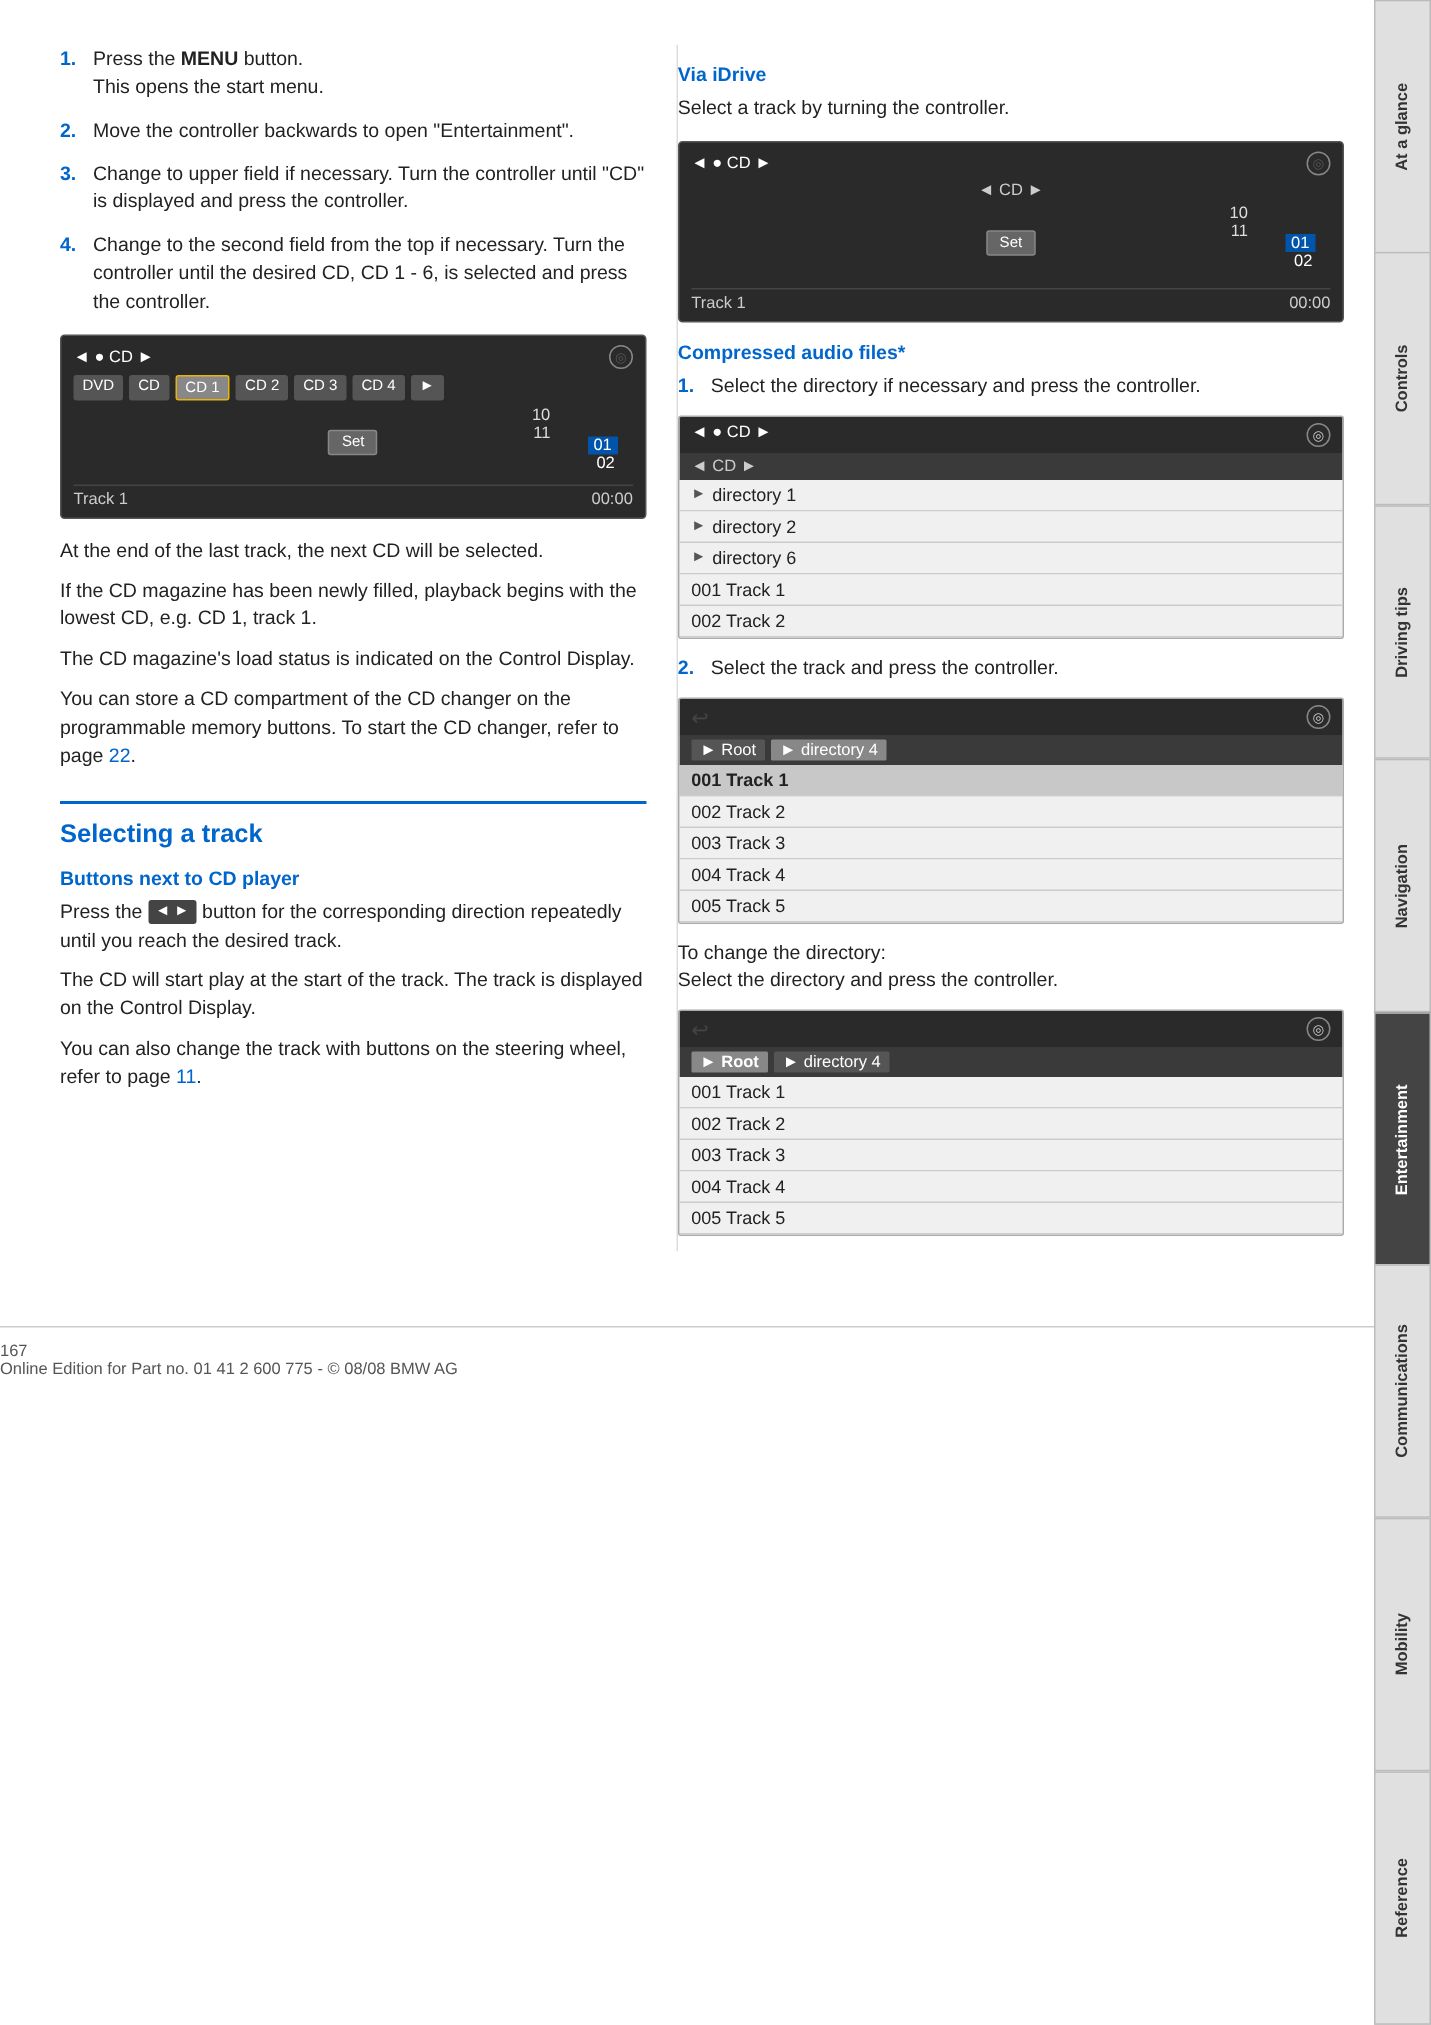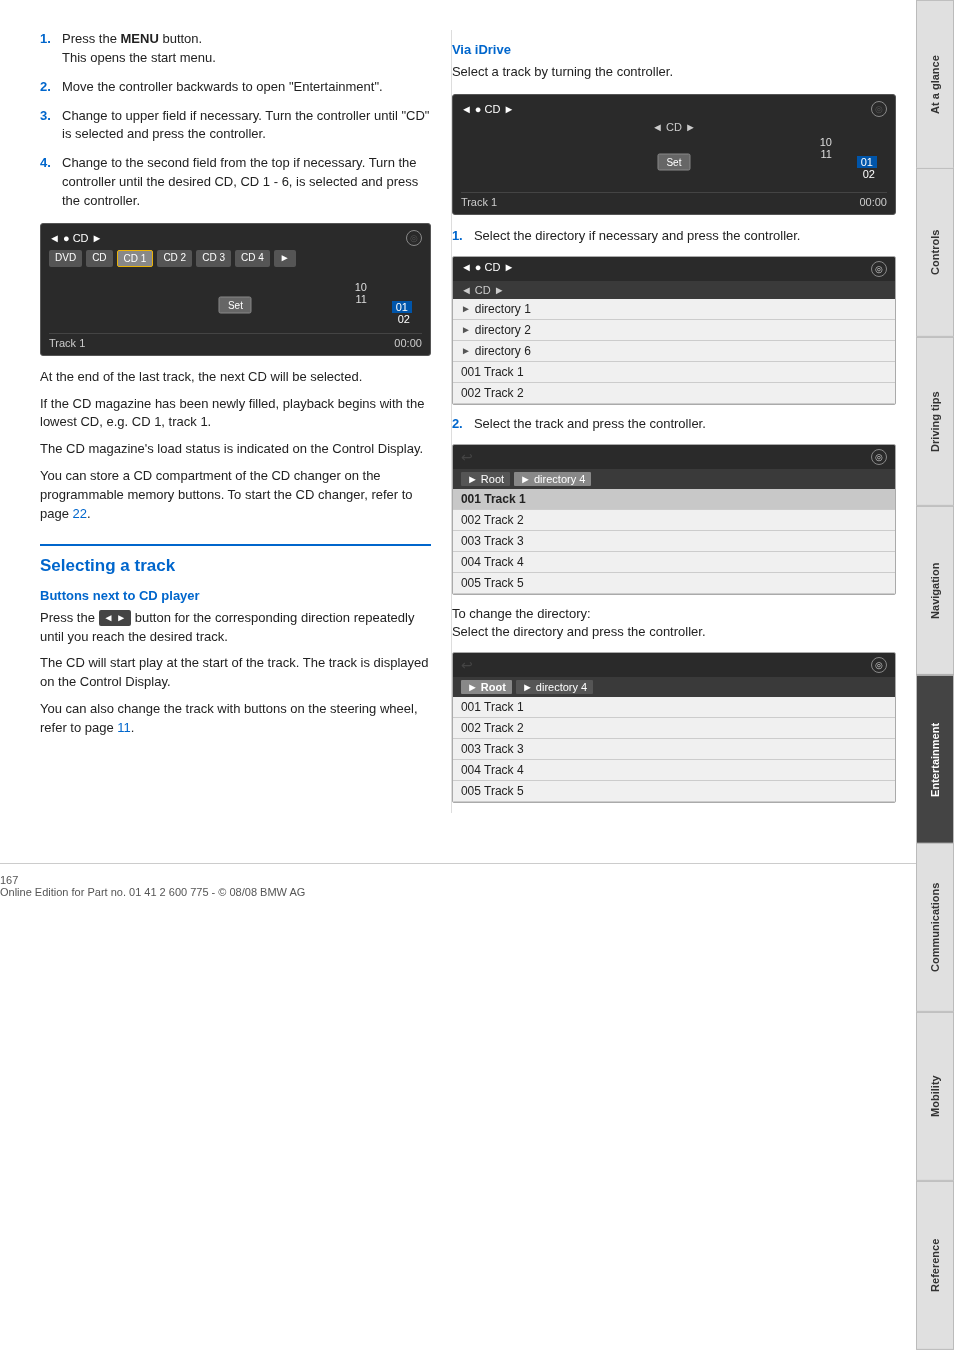--- a/index.html
+++ b/index.html
@@ -107,21 +107,21 @@
       align-items: center;
       justify-content: center;
       gap: 6px;
       font-size: 11px;
       color: #ccc;
       margin-bottom: 3px;
     }
     .cd-tabs-row {
       display: flex;
       gap: 4px;
-      margin-bottom: 14px;
+      margin-bottom: 4px;
       font-size: 11px;
     }
     .cd-tab {
       background: #555;
       color: #fff;
       padding: 2px 6px;
       border-radius: 2px;
       font-size: 10px;
     }
     .cd-tab.active-tab {
@@ -338,21 +338,21 @@
     <div class="step-item">
       <span class="step-num">1.</span>
       <span class="step-text">Press the <strong>MENU</strong> button.<br>This opens the start menu.</span>
     </div>
     <div class="step-item">
       <span class="step-num">2.</span>
       <span class="step-text">Move the controller backwards to open "Entertainment".</span>
     </div>
     <div class="step-item">
       <span class="step-num">3.</span>
-      <span class="step-text">Change to upper field if necessary. Turn the controller until "CD" is selected and press the controller.</span>
+      <span class="step-text">Change to upper field if necessary. Turn the controller until "CD" is displayed and press the controller.</span>
     </div>
     <div class="step-item">
       <span class="step-num">4.</span>
       <span class="step-text">Change to the second field from the top if necessary. Turn the controller until the desired CD, CD 1 - 6, is selected and press the controller.</span>
     </div>
 
     <div class="cd-display">
       <div class="cd-display-header">
         <span>◄ ● CD ►</span>
         <span class="icon-circle">◎</span>
@@ -413,20 +413,21 @@
         <span class="cd-set-btn">Set</span>
         <span class="cd-val sel" style="top:20px; right:10px;">01</span>
         <span class="cd-val" style="top:32px; right:12px;">02</span>
       </div>
       <div class="cd-trackrow">
         <span>Track 1</span>
         <span>00:00</span>
       </div>
     </div>
 
+    <div class="sub-heading">Compressed audio files*</div>
 
     <div class="step-item">
       <span class="step-num">1.</span>
       <span class="step-text">Select the directory if necessary and press the controller.</span>
     </div>
 
     <div class="dir-display">
       <div class="dir-display-header">
         <span>◄ ● CD ►</span>
         <span class="icon-circle" style="color:#ccc; border-color:#888;">◎</span>

